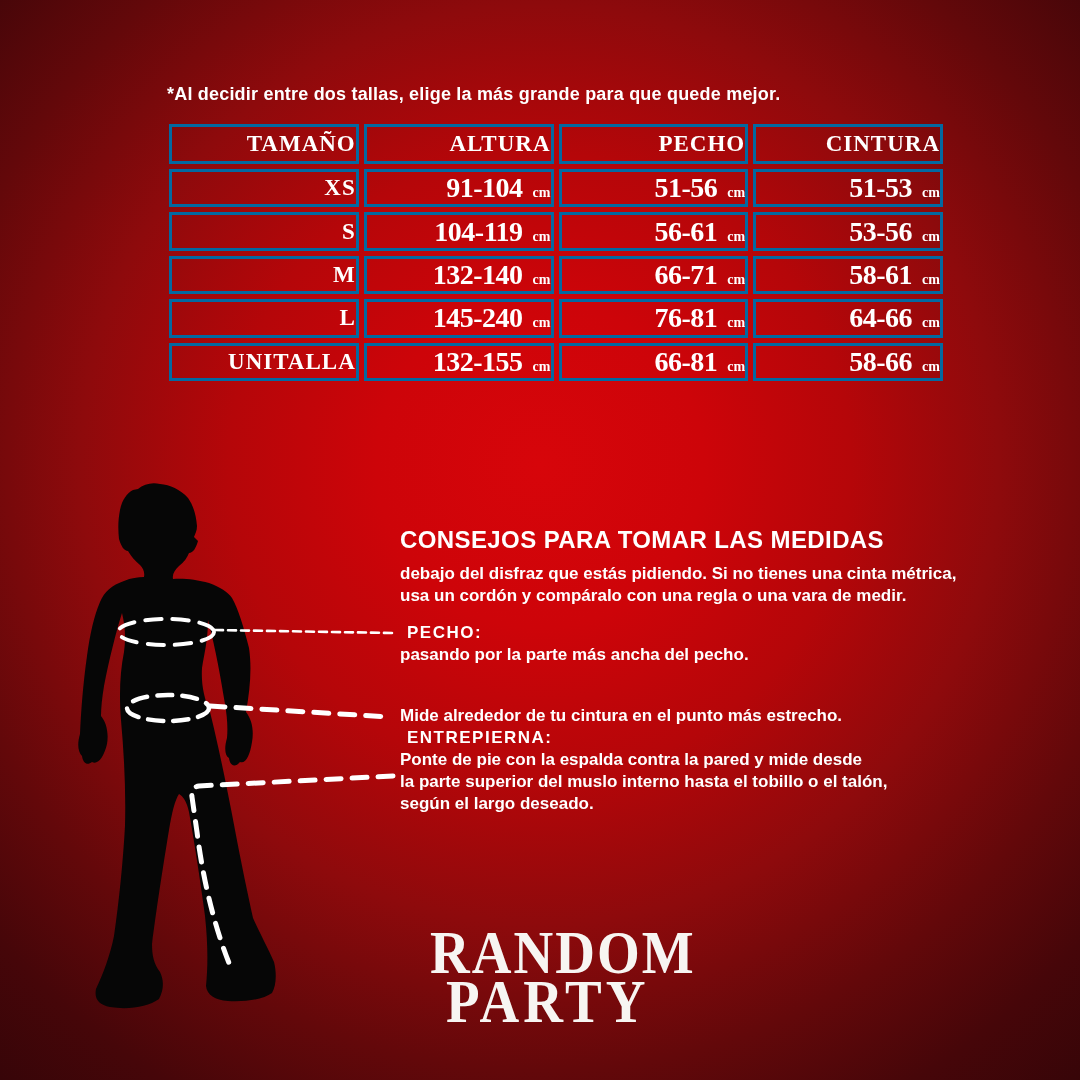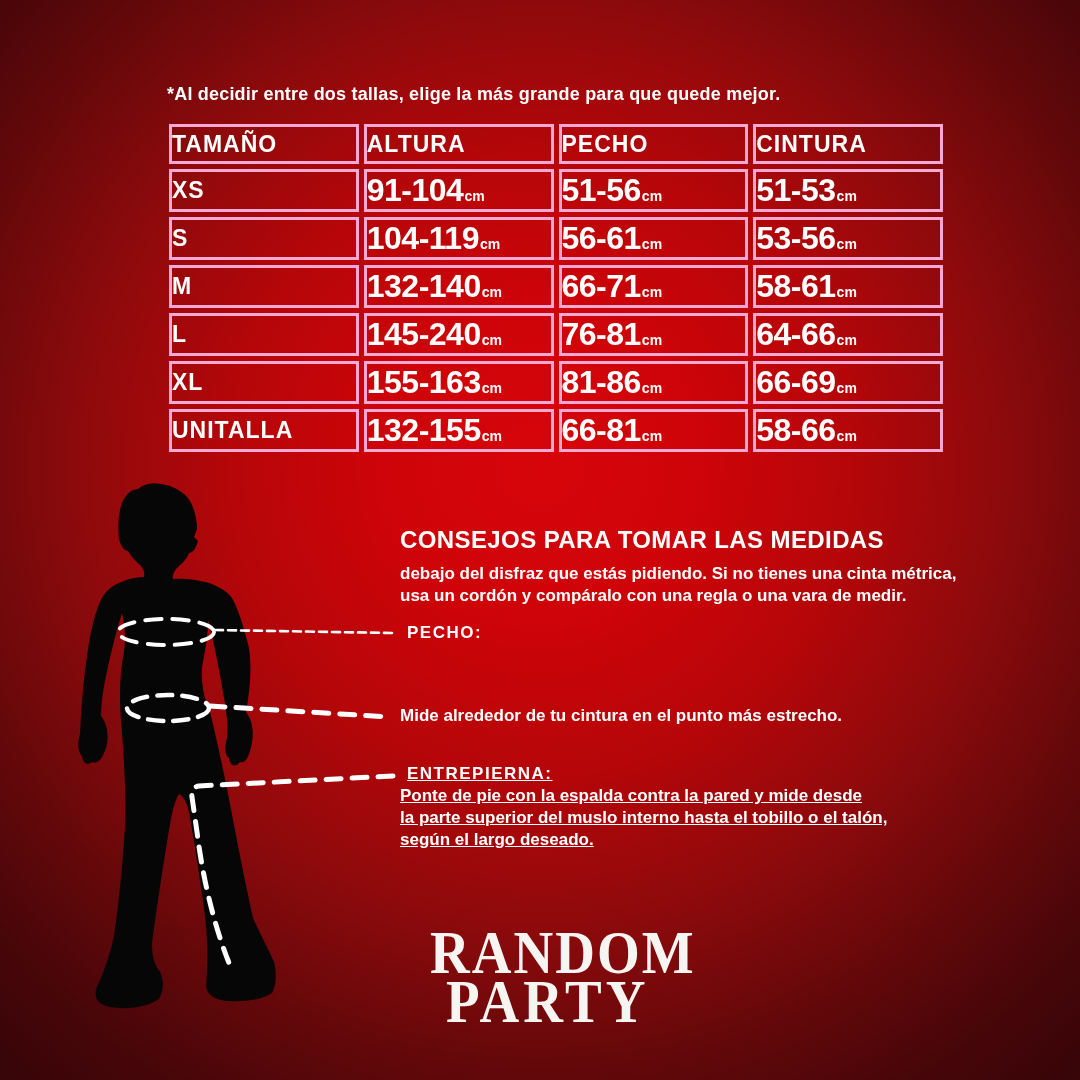--- a/index.html
+++ b/index.html
@@ -29,45 +29,46 @@
     left: 164px; top: 119px;
     width: 784px; height: 267px;
   }
   table.size-table {
     width: 100%; height: 100%;
     border-collapse: separate;
     border-spacing: 5px;
     table-layout: fixed;
   }
   table.size-table th, table.size-table td {
-    border: 3px solid #f9a8d4;
-    text-align: left;
+    border: 3px solid #0369a1;
+    text-align: right;
     vertical-align: middle;
     padding: 0;
+    font-family: Liberation Serif, serif;
   }
   table.size-table th {
     height: 40px;
     font-size: 23px;
     font-weight: 700;
     letter-spacing: 1px;
   }
   td.size-label {
     font-size: 23px;
     font-weight: 700;
     letter-spacing: 1px;
   }
   td.measure .num {
-    font-size: 32px;
+    font-size: 28px;
     font-weight: 700;
     letter-spacing: -0.5px;
   }
   td.measure .unit {
     font-size: 14px;
     font-weight: 700;
-    margin-left: 1px;
+    margin-left: 10px;
   }
 
   
   .tips {
     position: absolute;
     left: 400px; top: 526px;
     width: 578px;
   }
   .tips-title {
     font-size: 24px;
@@ -76,21 +77,21 @@
     margin-bottom: 9px;
   }
   .tips-line {
     font-size: 17px;
     font-weight: 700;
     line-height: 22px;
   }
   .tip-section { position: absolute; left: 400px; width: 590px; }
   .tip-pecho { top: 622px; }
   .tip-cintura { top: 705px; }
-  .tip-entrepierna { top: 763px; text-decoration: underline; }
+  .tip-entrepierna { top: 727px; }
   .tip-label {
     font-size: 17px;
     font-weight: 700;
     letter-spacing: 1.5px;
     line-height: 22px;
     margin-left: 7px;
   }
 
   
   .logo {
@@ -153,26 +154,20 @@
         <td class="size-label">M</td>
         <td class="measure"><span class="num">132-140</span><span class="unit">cm</span></td>
         <td class="measure"><span class="num">66-71</span><span class="unit">cm</span></td>
         <td class="measure"><span class="num">58-61</span><span class="unit">cm</span></td>
       </tr>
       <tr>
         <td class="size-label">L</td>
         <td class="measure"><span class="num">145-240</span><span class="unit">cm</span></td>
         <td class="measure"><span class="num">76-81</span><span class="unit">cm</span></td>
         <td class="measure"><span class="num">64-66</span><span class="unit">cm</span></td>
-      </tr>
-      <tr>
-        <td class="size-label">XL</td>
-        <td class="measure"><span class="num">155-163</span><span class="unit">cm</span></td>
-        <td class="measure"><span class="num">81-86</span><span class="unit">cm</span></td>
-        <td class="measure"><span class="num">66-69</span><span class="unit">cm</span></td>
       </tr>
       <tr>
         <td class="size-label">UNITALLA</td>
         <td class="measure"><span class="num">132-155</span><span class="unit">cm</span></td>
         <td class="measure"><span class="num">66-81</span><span class="unit">cm</span></td>
         <td class="measure"><span class="num">58-66</span><span class="unit">cm</span></td>
       </tr>
     </tbody>
   </table>
 </div>
@@ -247,20 +242,21 @@
 </svg>
 
 <div class="tips">
   <div class="tips-title">CONSEJOS PARA TOMAR LAS MEDIDAS</div>
   <div class="tips-line">debajo del disfraz que estás pidiendo. Si no tienes una cinta métrica,</div>
   <div class="tips-line">usa un cordón y compáralo con una regla o una vara de medir.</div>
 </div>
 
 <div class="tip-section tip-pecho">
   <div class="tip-label">PECHO:</div>
+  <div class="tips-line">pasando por la parte más ancha del pecho.</div>
 </div>
 
 <div class="tip-section tip-cintura">
   <div class="tips-line">Mide alrededor de tu cintura en el punto más estrecho.</div>
 </div>
 
 <div class="tip-section tip-entrepierna">
   <div class="tip-label">ENTREPIERNA:</div>
   <div class="tips-line">Ponte de pie con la espalda contra la pared y mide desde</div>
   <div class="tips-line">la parte superior del muslo interno hasta el tobillo o el talón,</div>

